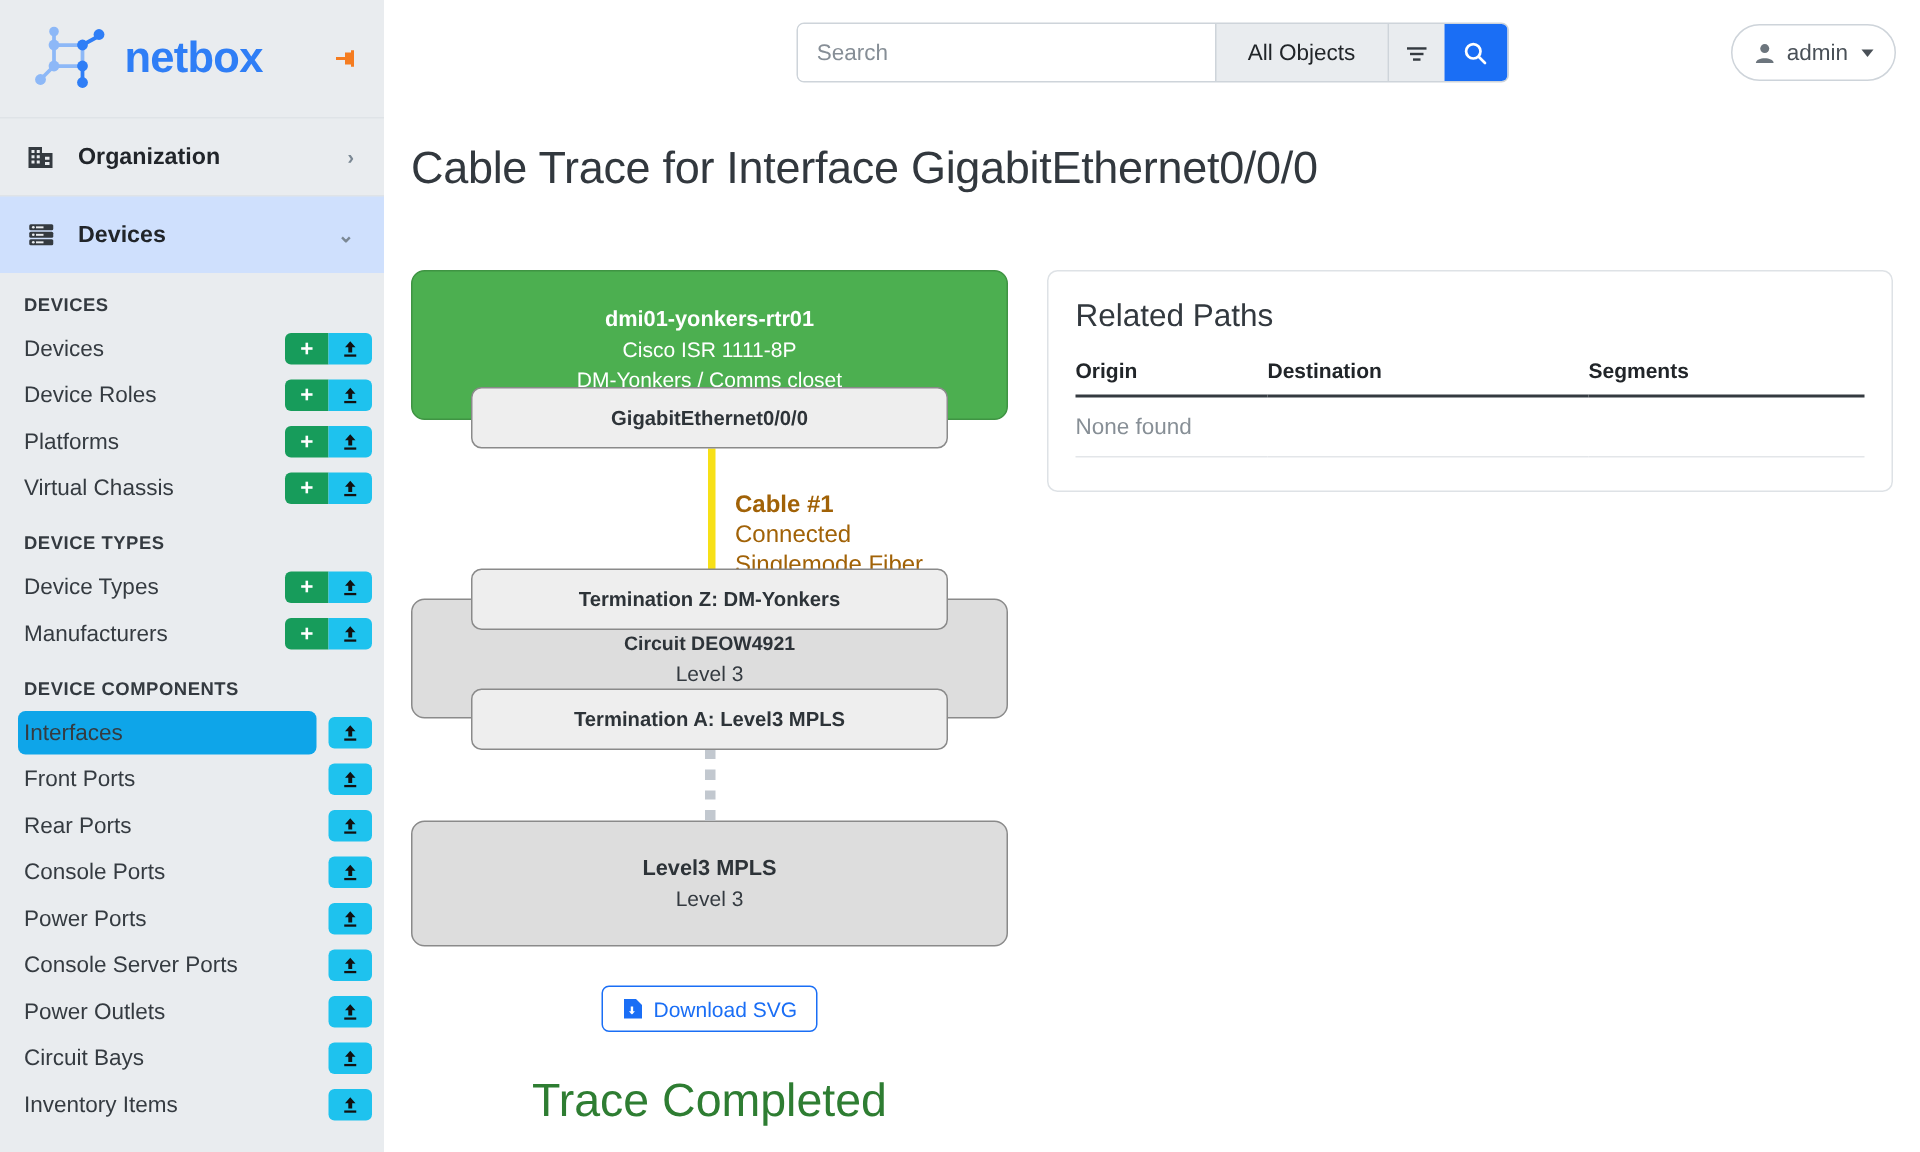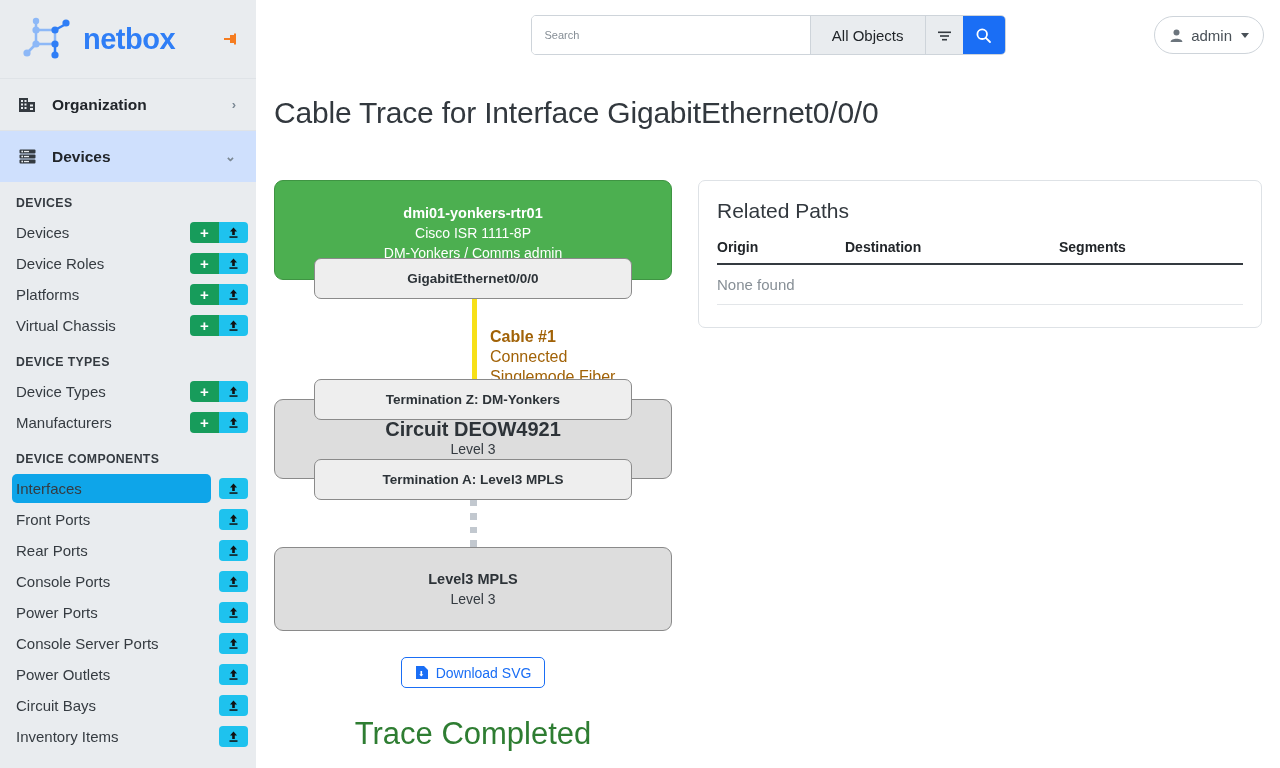--- a/index.html
+++ b/index.html
@@ -96,21 +96,21 @@
   .search-wrap {
     display: flex; align-items: center;
     margin-left: auto; margin-right: auto;
     height: 40px;
     border: 1px solid #ced4da; border-radius: 5px;
     overflow: hidden; background: #fff;
     width: 475px;
   }
   .search-input {
     flex: 1 1 auto; height: 100%; border: none; outline: none;
-    padding: 0 13px; font-size: 11px; color: #6d28d9;
+    padding: 0 13px; font-size: 15px; color: #6d28d9;
     font-family: "Liberation Sans", sans-serif; background: #fff;
   }
   .search-input::placeholder { color: #868e96; }
   .search-scope {
     height: 100%; display: flex; align-items: center;
     padding: 0 21px; background: #e9ecef;
     font-size: 15px; color: #212529; cursor: pointer;
     border-left: 1px solid #ced4da;
   }
   .search-filter {
@@ -168,21 +168,21 @@
     font-size: 16px; color: #a16207; line-height: 20px;
   }
   .cable-info .ci-title { font-weight: 700; }
 
   .node-circuit {
     background: #dddddd; border: 1px solid #8a8a8a; border-radius: 9px;
     height: 80px; margin-top: -21px;
     display: flex; flex-direction: column; align-items: center; justify-content: center;
     position: relative; z-index: 1;
   }
-  .node-circuit .nc-name { font-size: 20px; font-weight: 700; color: #2d3338; line-height: 20px; }
+  .node-circuit .nc-name { font-size: 13px; font-weight: 700; color: #2d3338; line-height: 20px; }
   .node-circuit .nc-sub  { font-size: 14px; color: #343a40; line-height: 20px; }
 
   .dots {
     height: 48px; display: flex; flex-direction: column; align-items: center;
     justify-content: center; gap: 7px; margin-top: -1px;
   }
   .dots i { display: block; width: 7px; height: 7px; background: #c2c8cf; }
 
   .node-provider {
     background: #dddddd; border: 1px solid #8a8a8a; border-radius: 9px;
@@ -539,21 +539,21 @@
     <h1 class="page-title">Cable Trace for Interface GigabitEthernet0/0/0</h1>
 
     <div class="content">
 
       <div class="trace-col">
         <div class="trace">
 
           <div class="node-device">
             <div class="nd-name">dmi01-yonkers-rtr01</div>
             <div class="nd-sub">Cisco ISR 1111-8P</div>
-            <div class="nd-sub">DM-Yonkers / Comms admin</div>
+            <div class="nd-sub">DM-Yonkers / Comms closet</div>
           </div>
 
           <div class="node-term">
             <span>GigabitEthernet0/0/0</span>
           </div>
 
           <div class="cable-seg">
             <div class="cable-line"></div>
             <div class="cable-info">
               <div class="ci-title">Cable #1</div>

